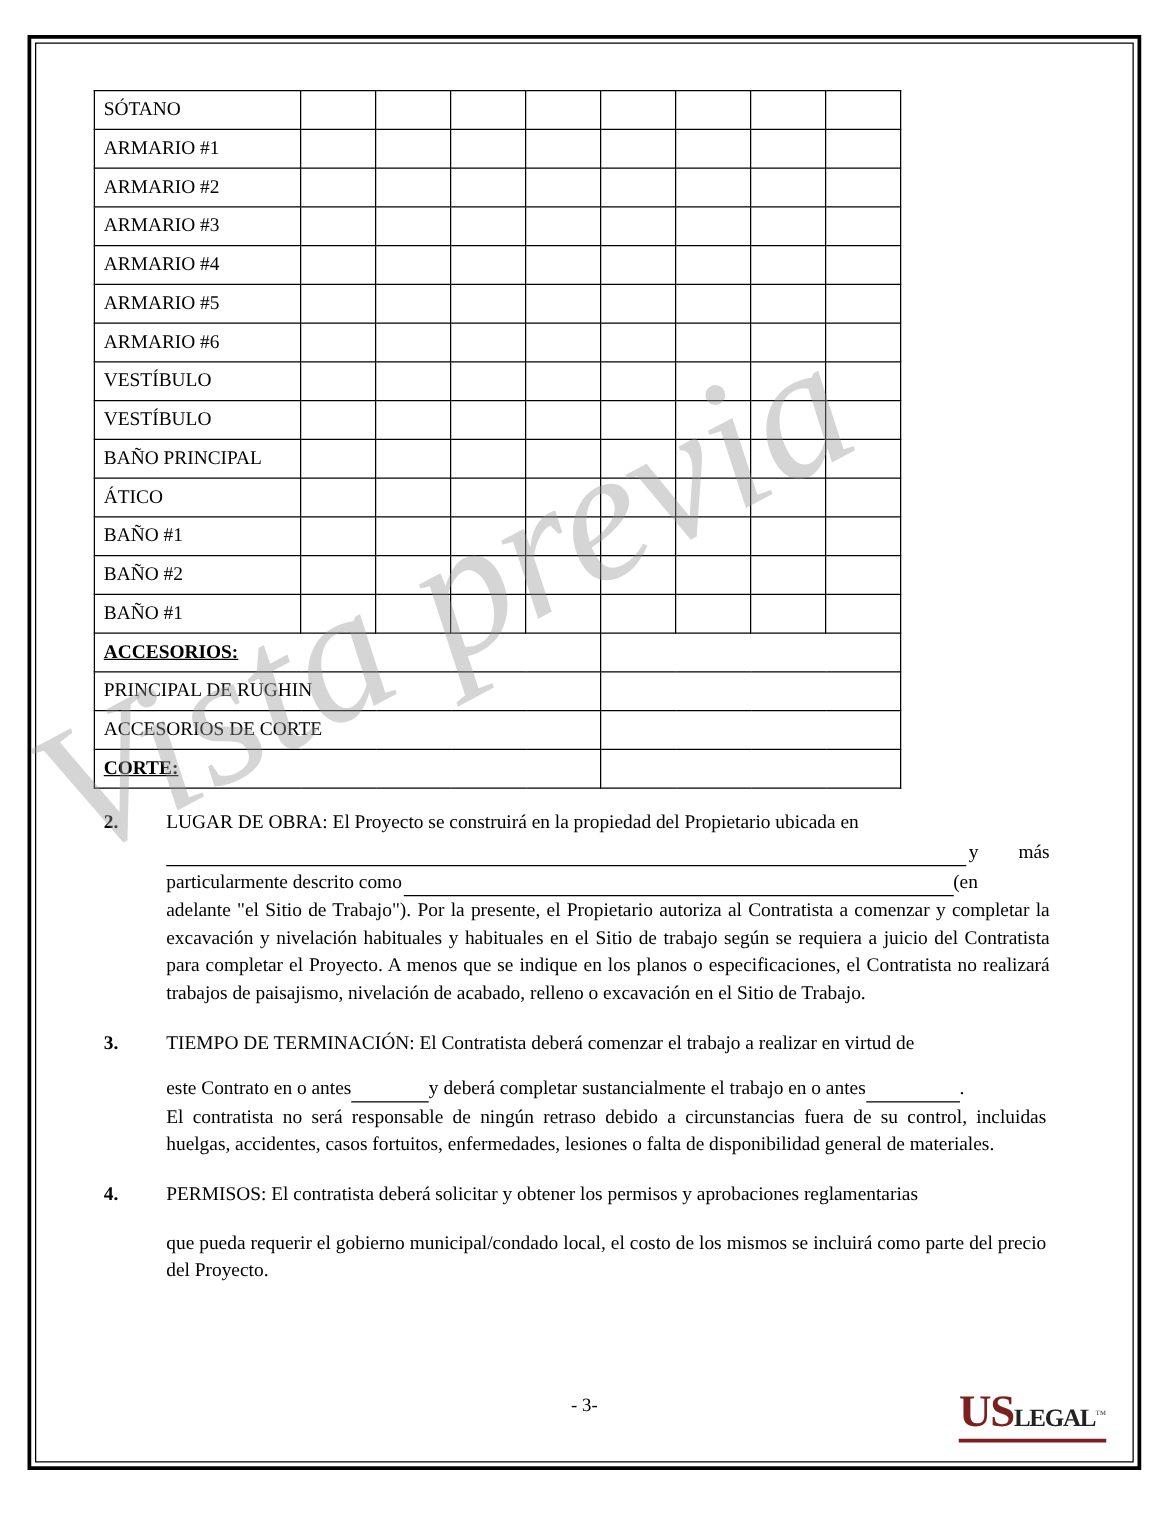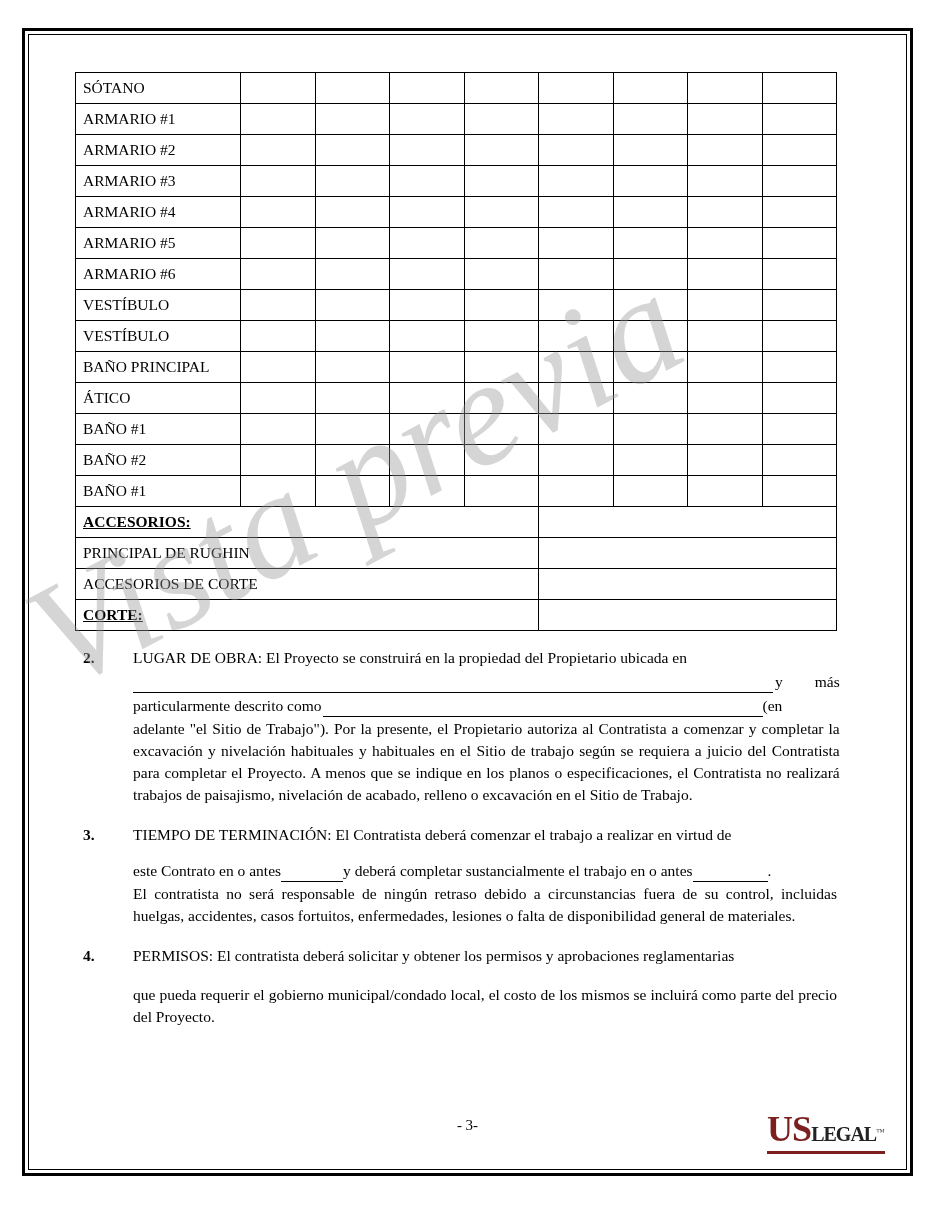--- a/index.html
+++ b/index.html
@@ -39,21 +39,21 @@
   .content {
     position: absolute;
     left: 75px;
     top: 72px;
     width: 762px;
   }
 
   
   table.room-table {
     border-collapse: collapse;
-    width: 762px;
+    width: 646px;
     table-layout: fixed;
   }
   table.room-table td {
     border: 1px solid #000;
     height: 24px;
     font-size: 15.5px;
     padding: 3px 0 3px 7px;
     vertical-align: middle;
     line-height: 1.15;
   }

